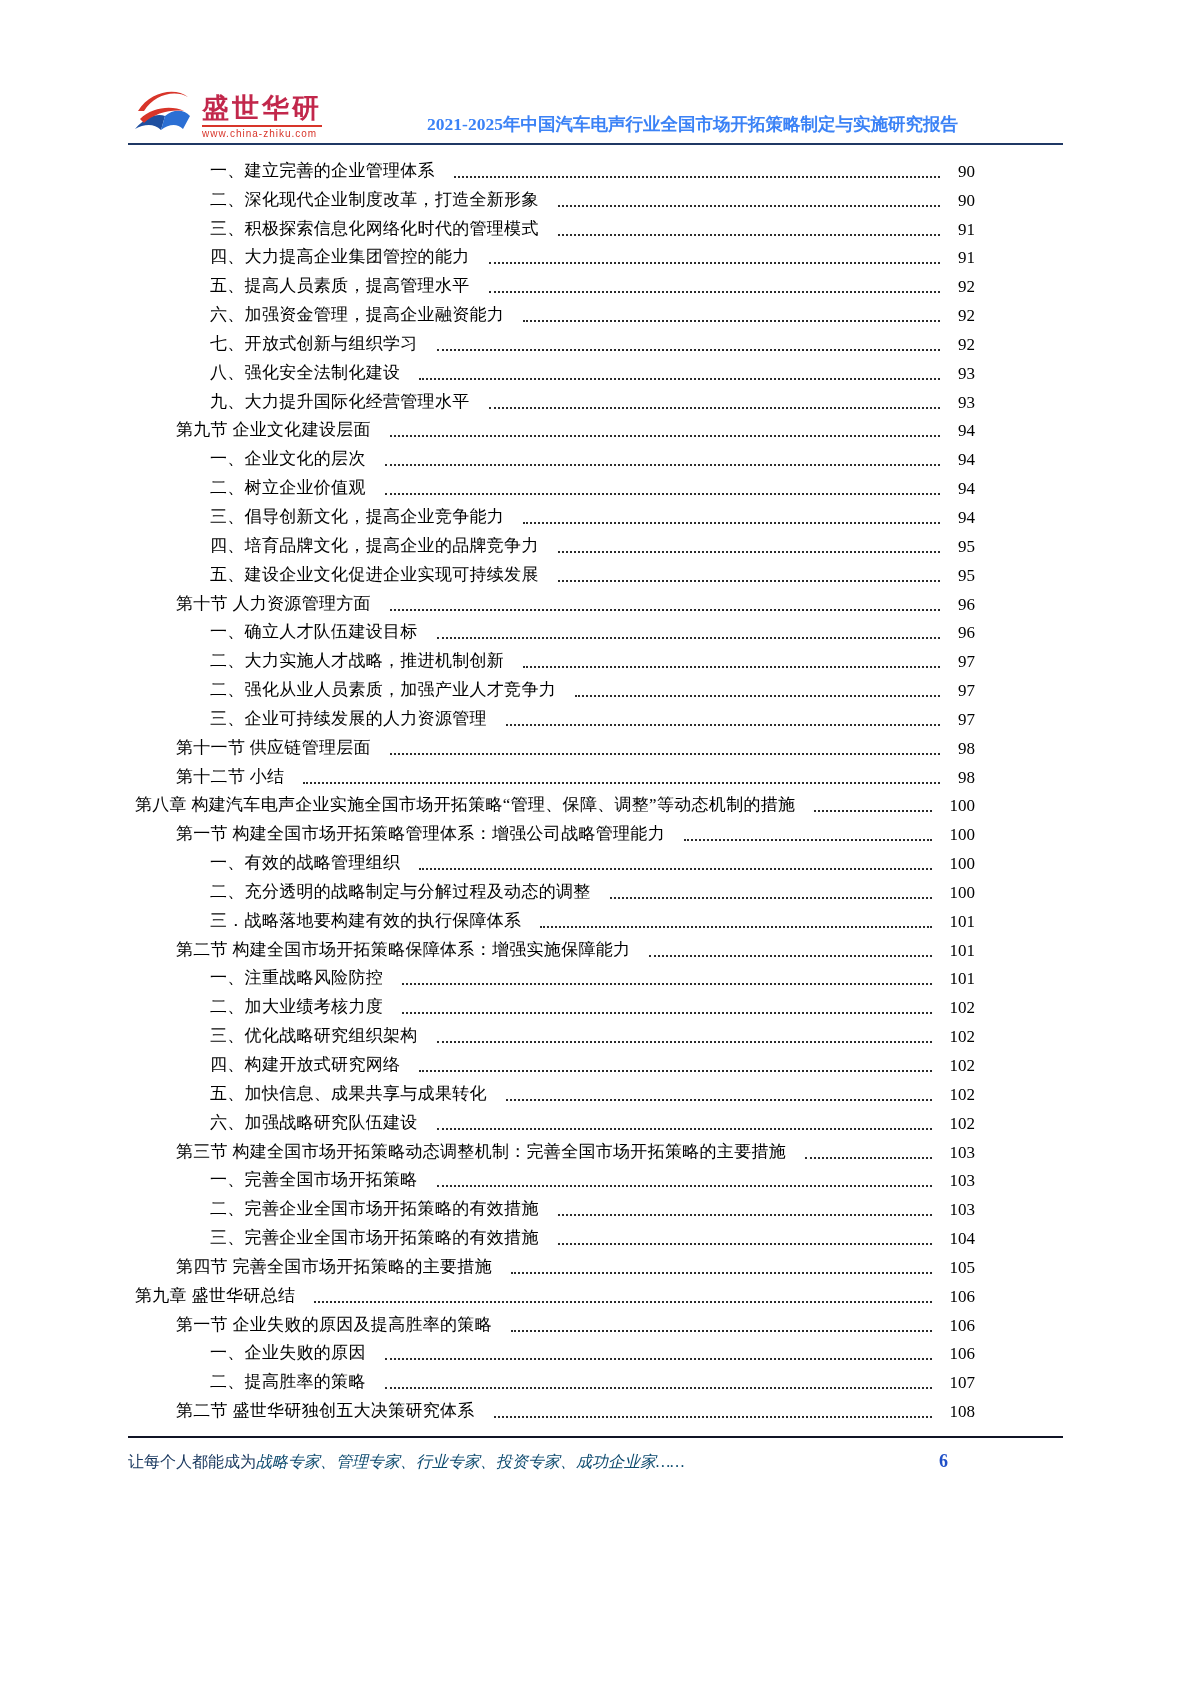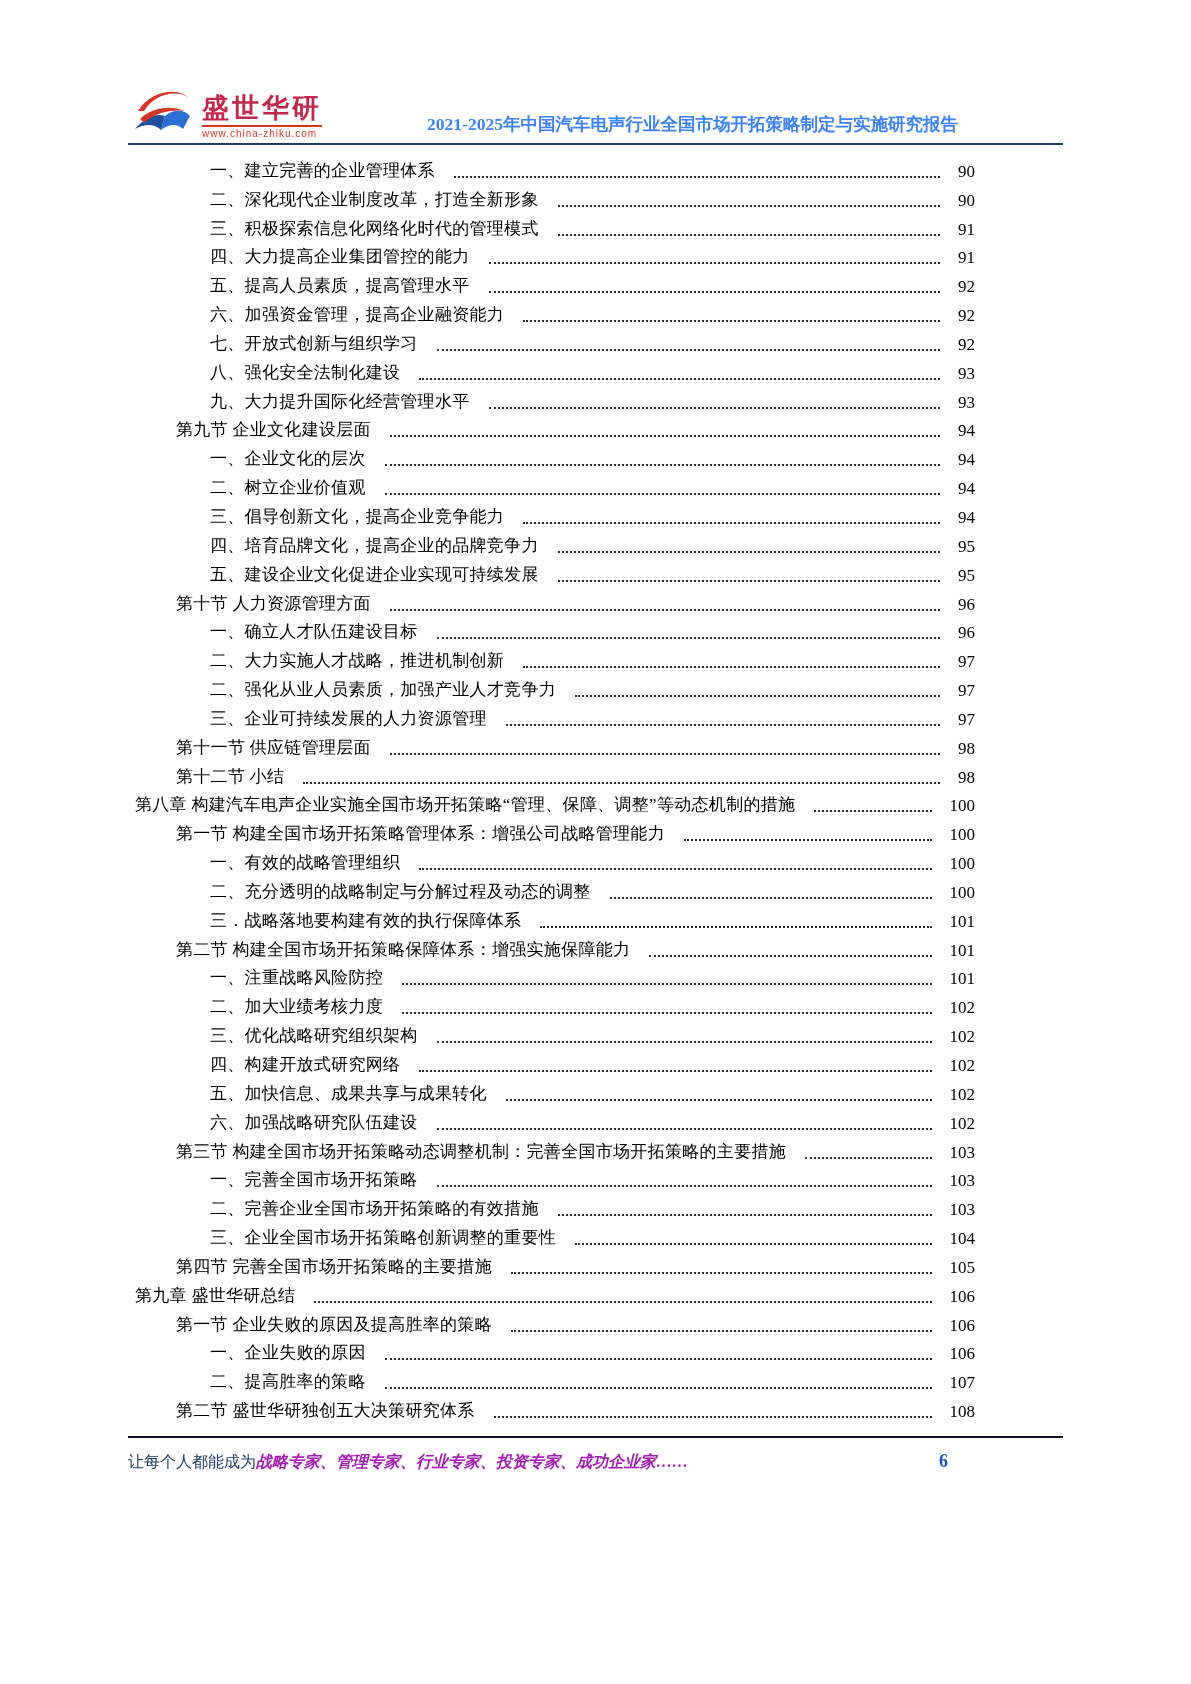--- a/index.html
+++ b/index.html
@@ -112,22 +112,22 @@
     justify-content: space-between;
     align-items: baseline;
     box-sizing: border-box;
   }
   .slogan { font-size: 16px; white-space: nowrap; }
   .slogan-prefix {
     color: #17365D;
     font-weight: normal;
   }
   .slogan-main {
-    color: #a21caf;
-    font-weight: bold;
+    color: #0c4a6e;
+    font-weight: normal;
     font-style: italic;
   }
   .page-number {
     color: #2050C8;
     font-weight: bold;
     font-size: 18px;
     margin-right: 115px;
   }
 </style>
 </head>
@@ -333,21 +333,21 @@
           <span class="toc-text">一、完善全国市场开拓策略</span>
           <span class="toc-dots"></span>
           <span class="toc-page">103</span>
         </div>
         <div class="toc-row level-3">
           <span class="toc-text">二、完善企业全国市场开拓策略的有效措施</span>
           <span class="toc-dots"></span>
           <span class="toc-page">103</span>
         </div>
         <div class="toc-row level-3">
-          <span class="toc-text">三、企业全国市场开拓策略创新调整的重要性</span>
+          <span class="toc-text">三、完善企业全国市场开拓策略的有效措施</span>
           <span class="toc-dots"></span>
           <span class="toc-page">104</span>
         </div>
         <div class="toc-row level-2">
           <span class="toc-text">第四节 完善全国市场开拓策略的主要措施</span>
           <span class="toc-dots"></span>
           <span class="toc-page">105</span>
         </div>
         <div class="toc-row level-1">
           <span class="toc-text">第九章 盛世华研总结</span>

